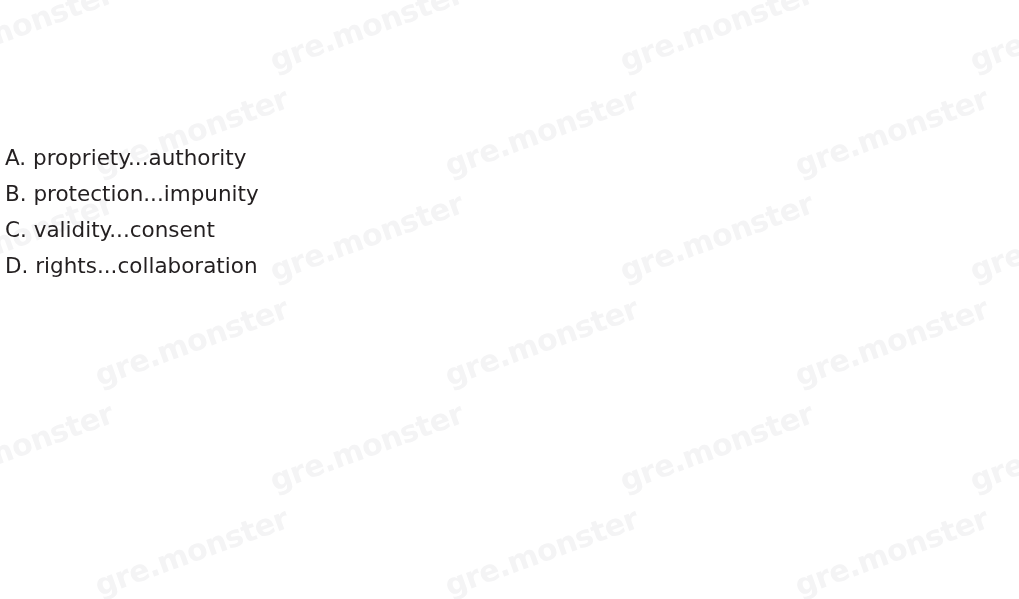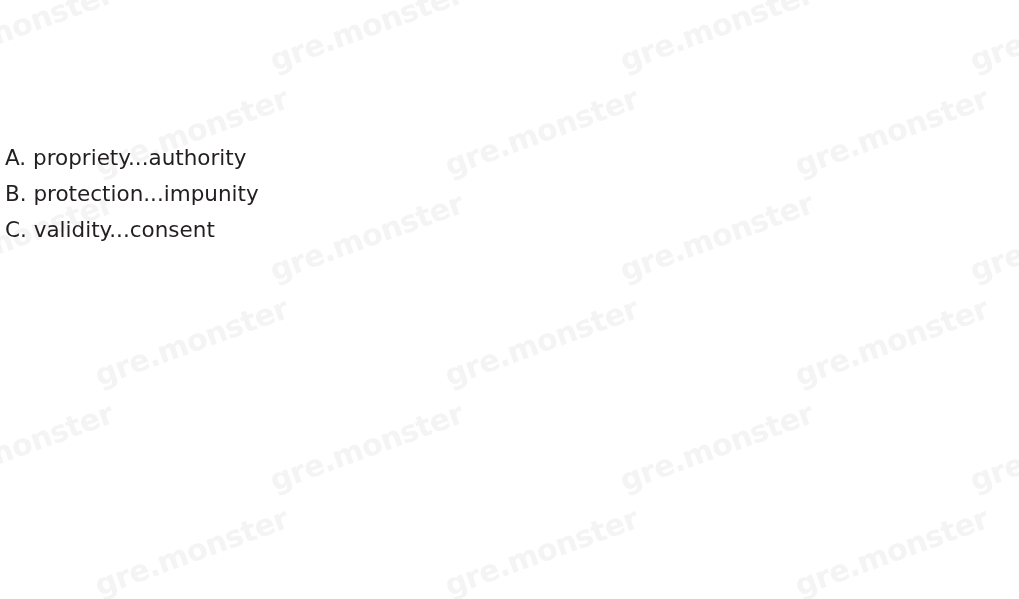--- a/index.html
+++ b/index.html
@@ -126,15 +126,18 @@
   <div id="options-block">
     <div class="option-row"><span class="option-letter">A.</span>
       <span class="option-text">propriety...authority</span>
     </div>
     <div class="option-row"><span class="option-letter">B.</span>
       <span class="option-text">protection...impunity</span>
     </div>
     <div class="option-row"><span class="option-letter">C.</span>
       <span class="option-text">validity...consent</span>
     </div>
+    <div class="option-row"><span class="option-letter">D.</span>
+      <span class="option-text">rights...collaboration</span>
+    </div>
   </div>
 
 </div>
 
 </body></html>

